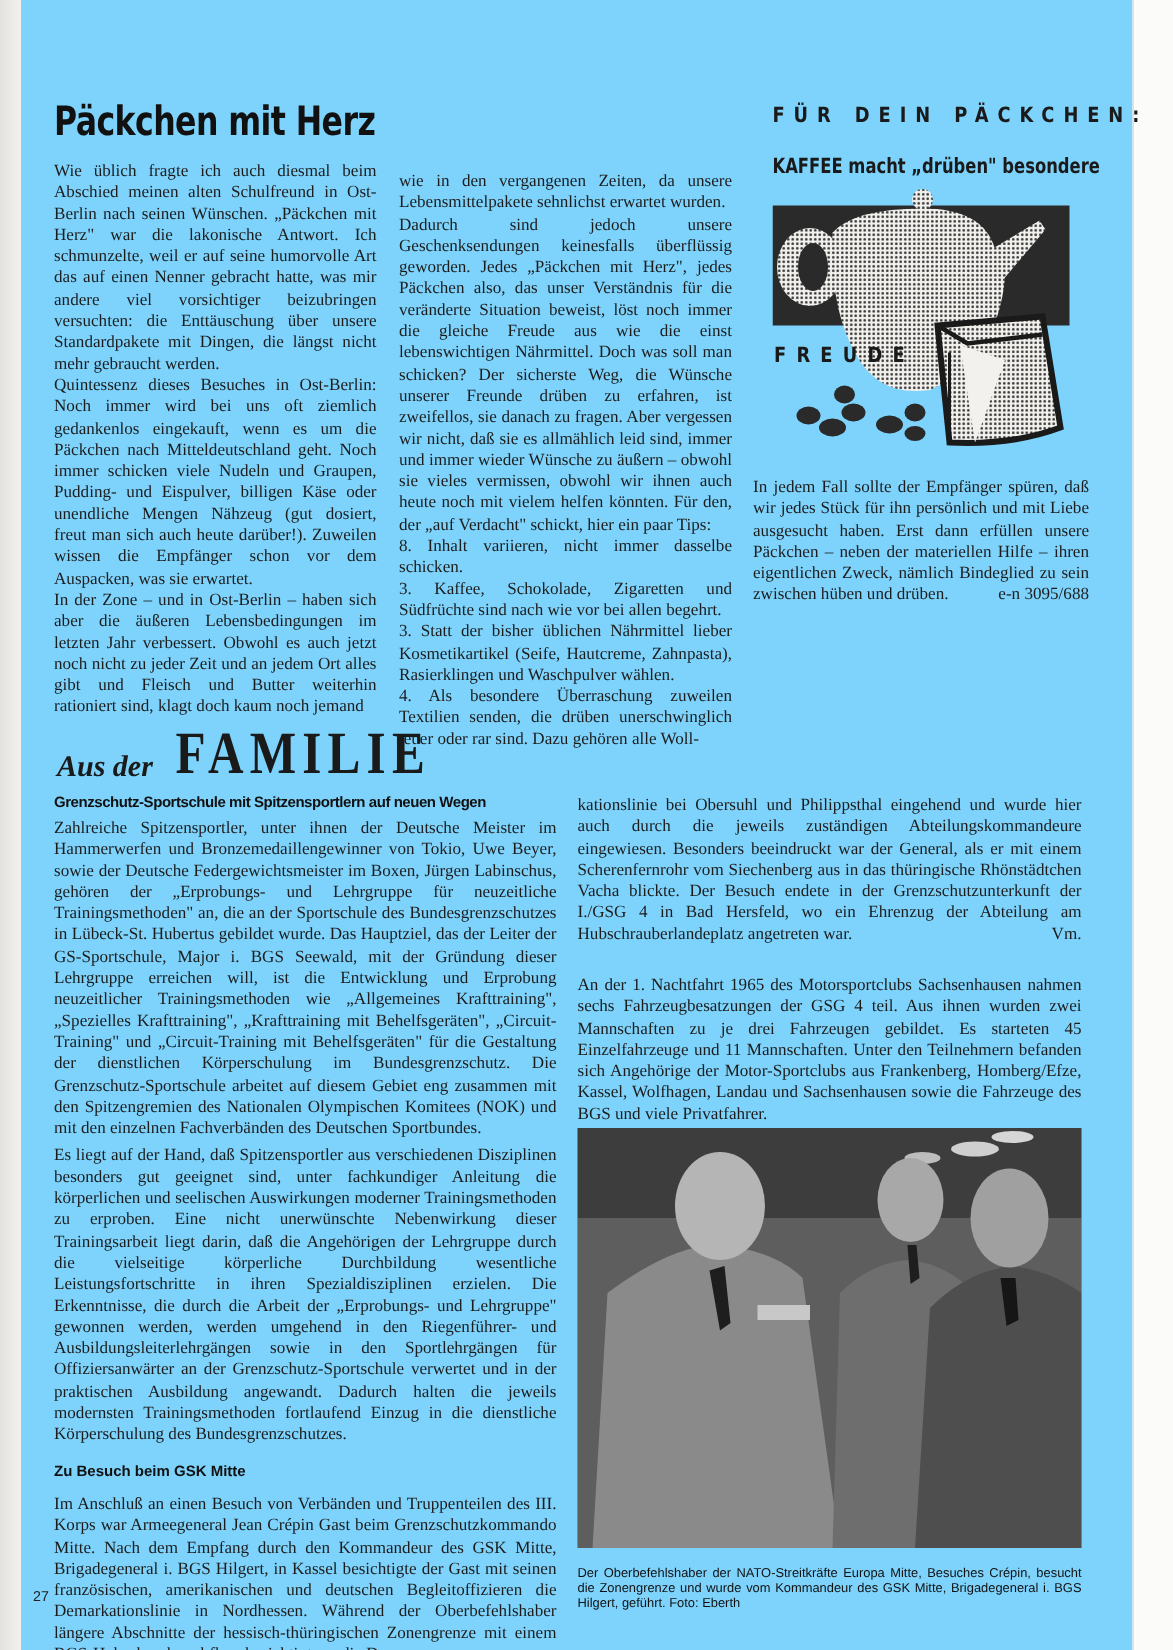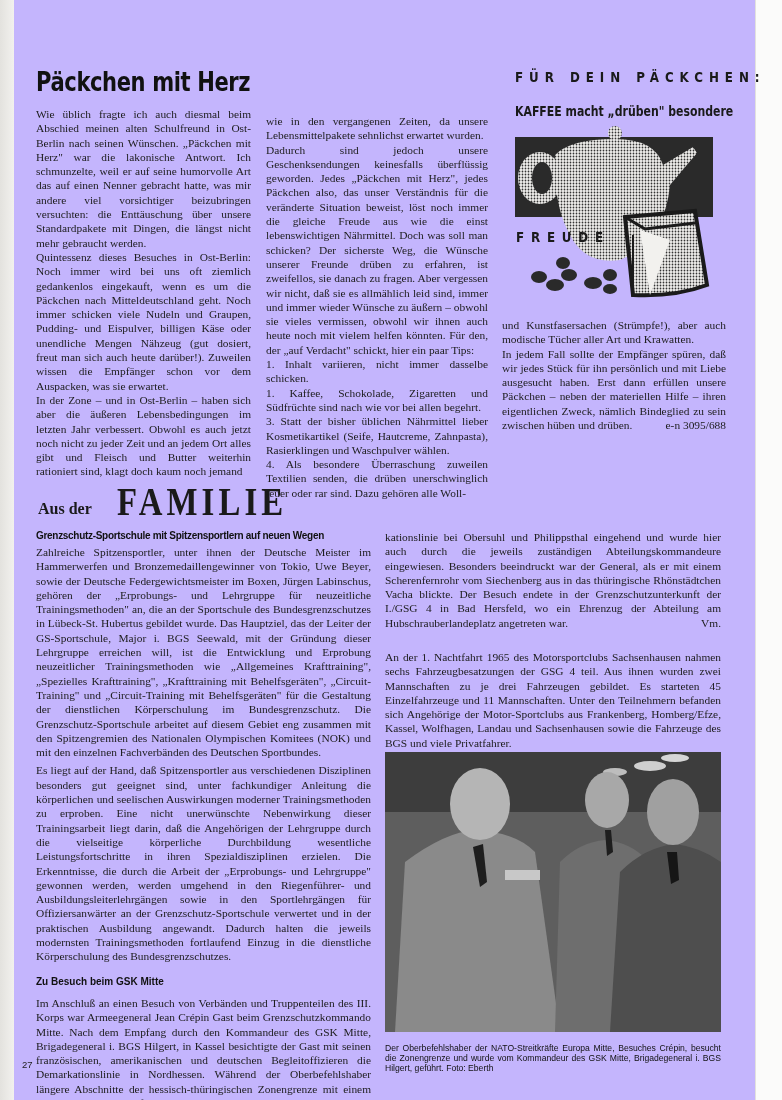--- a/index.html
+++ b/index.html
@@ -5,21 +5,21 @@
   html, body { margin: 0; padding: 0; }
   body {
     width: 782px; height: 1100px; overflow: hidden;
     background: #f3f2ef;
     font-family: "DejaVu Serif", "Liberation Serif", serif;
     color: #1c1c1c;
     position: relative;
   }
   .page {
     position: absolute; left: 0; top: 0; width: 782px; height: 1100px;
-    background: #c4b5fd;
+    background: #7dd3fc;
   }
   .right-edge {
     position: absolute; right: 0; top: 0; width: 26px; height: 1100px;
     background: #fbfbfa;
     border-left: 1px solid #e2e1dd;
   }
   .left-edge {
     position: absolute; left: 0; top: 0; width: 14px; height: 1100px;
     background: linear-gradient(to right, #e3e2de, #f2f1ee);
   }
@@ -51,22 +51,22 @@
   }
   .ad-graphic { position: absolute; left: 515px; top: 125px; width: 215px; height: 180px; }
   .ad-freude {
     position: absolute; left: 516px; top: 229px;
     font-family: "DejaVu Sans", sans-serif; font-weight: bold;
     font-size: 14px; letter-spacing: 8px; color: #1a1a1a;
     transform: scaleX(0.85); transform-origin: left top;
   }
   .family-aus {
     position: absolute; left: 38px; top: 500px;
-    font-family: "Liberation Serif", serif; font-weight: bold;
-    font-size: 16px; color: #1a1a1a;
+    font-family: "Liberation Serif", serif; font-style: italic; font-weight: bold;
+    font-size: 20px; color: #1a1a1a;
   }
   .family-word {
     position: absolute; left: 117px; top: 478px;
     font-family: "Liberation Serif", serif; font-weight: bold;
     font-size: 40px; letter-spacing: 5px; color: #1a1a1a;
     transform: scaleX(0.82); transform-origin: left top;
   }
   .subhead {
     font-family: "Liberation Sans", "DejaVu Sans", sans-serif; font-weight: bold;
     font-size: 10px; color: #111; white-space: nowrap; margin: 0;
@@ -97,22 +97,22 @@
 
   <div class="col body-text" style="left:36px; top:107px; width:215px;">
     <p>Wie üblich fragte ich auch diesmal beim Abschied meinen alten Schulfreund in Ost-Berlin nach seinen Wünschen. „Päckchen mit Herz" war die lakonische Antwort. Ich schmunzelte, weil er auf seine humorvolle Art das auf einen Nenner gebracht hatte, was mir andere viel vorsichtiger beizubringen versuchten: die Enttäuschung über unsere Standardpakete mit Dingen, die längst nicht mehr gebraucht werden.</p>
     <p>Quintessenz dieses Besuches in Ost-Berlin: Noch immer wird bei uns oft ziemlich gedankenlos eingekauft, wenn es um die Päckchen nach Mitteldeutschland geht. Noch immer schicken viele Nudeln und Graupen, Pudding- und Eispulver, billigen Käse oder unendliche Mengen Nähzeug (gut dosiert, freut man sich auch heute darüber!). Zuweilen wissen die Empfänger schon vor dem Auspacken, was sie erwartet.</p>
     <p>In der Zone – und in Ost-Berlin – haben sich aber die äußeren Lebensbedingungen im letzten Jahr verbessert. Obwohl es auch jetzt noch nicht zu jeder Zeit und an jedem Ort alles gibt und Fleisch und Butter weiterhin rationiert sind, klagt doch kaum noch jemand</p>
   </div>
 
   <div class="col body-text" style="left:266px; top:66px; width:222px;margin-top:48px;">
     <p>wie in den vergangenen Zeiten, da unsere Lebensmittelpakete sehnlichst erwartet wurden.</p>
     <p>Dadurch sind jedoch unsere Geschenksendungen keinesfalls überflüssig geworden. Jedes „Päckchen mit Herz", jedes Päckchen also, das unser Verständnis für die veränderte Situation beweist, löst noch immer die gleiche Freude aus wie die einst lebenswichtigen Nährmittel. Doch was soll man schicken? Der sicherste Weg, die Wünsche unserer Freunde drüben zu erfahren, ist zweifellos, sie danach zu fragen. Aber vergessen wir nicht, daß sie es allmählich leid sind, immer und immer wieder Wünsche zu äußern – obwohl sie vieles vermissen, obwohl wir ihnen auch heute noch mit vielem helfen könnten. Für den, der „auf Verdacht" schickt, hier ein paar Tips:</p>
-    <p>1. Inhalt variieren, nicht immer dasselbe schicken.</p>
-    <p>1. Kaffee, Schokolade, Zigaretten und Südfrüchte sind nach wie vor bei allen begehrt.</p>
+    <p>8. Inhalt variieren, nicht immer dasselbe schicken.</p>
+    <p>3. Kaffee, Schokolade, Zigaretten und Südfrüchte sind nach wie vor bei allen begehrt.</p>
     <p>3. Statt der bisher üblichen Nährmittel lieber Kosmetikartikel (Seife, Hautcreme, Zahnpasta), Rasierklingen und Waschpulver wählen.</p>
     <p>4. Als besondere Überraschung zuweilen Textilien senden, die drüben unerschwinglich teuer oder rar sind. Dazu gehören alle Woll-</p>
   </div>
 
   <div class="ad-head1">FÜR DEIN PÄCKCHEN:</div>
   <div class="ad-head2">KAFFEE macht „drüben" besondere</div>
   <svg class="ad-graphic" viewBox="0 0 215 180">
     <defs>
       <pattern id="dots" width="3" height="3" patternUnits="userSpaceOnUse">
         <rect width="3" height="3" fill="#f2f1ee"></rect>
@@ -138,21 +138,20 @@
       <ellipse cx="48" cy="138" rx="7" ry="6"></ellipse>
       <ellipse cx="54" cy="150" rx="8" ry="6"></ellipse>
       <ellipse cx="78" cy="158" rx="9" ry="6"></ellipse>
       <ellipse cx="95" cy="150" rx="7" ry="6"></ellipse>
       <ellipse cx="95" cy="164" rx="7" ry="5"></ellipse>
     </g>
   </svg>
   <div class="ad-freude">FREUDE</div>
 
   <div class="col body-text" style="left:502px; top:318px; width:224px;">
-    <p>und Kunstfasersachen (Strümpfe!), aber auch modische Tücher aller Art und Krawatten.</p>
     <p>In jedem Fall sollte der Empfänger spüren, daß wir jedes Stück für ihn persönlich und mit Liebe ausgesucht haben. Erst dann erfüllen unsere Päckchen – neben der materiellen Hilfe – ihren eigentlichen Zweck, nämlich Bindeglied zu sein zwischen hüben und drüben.</p>
     <p class="sig" style="margin-top:-14.3px;">e-n 3095/688</p>
   </div>
 
   <div class="family-aus">Aus der</div>
   <div class="family-word">FAMILIE</div>
 
   <div class="col" style="left:36px; top:530px; width:335px;">
     <p class="subhead" style="letter-spacing:-0.3px;">Grenzschutz-Sportschule mit Spitzensportlern auf neuen Wegen</p>
     <div class="body-text" style="margin-top:4px;">

